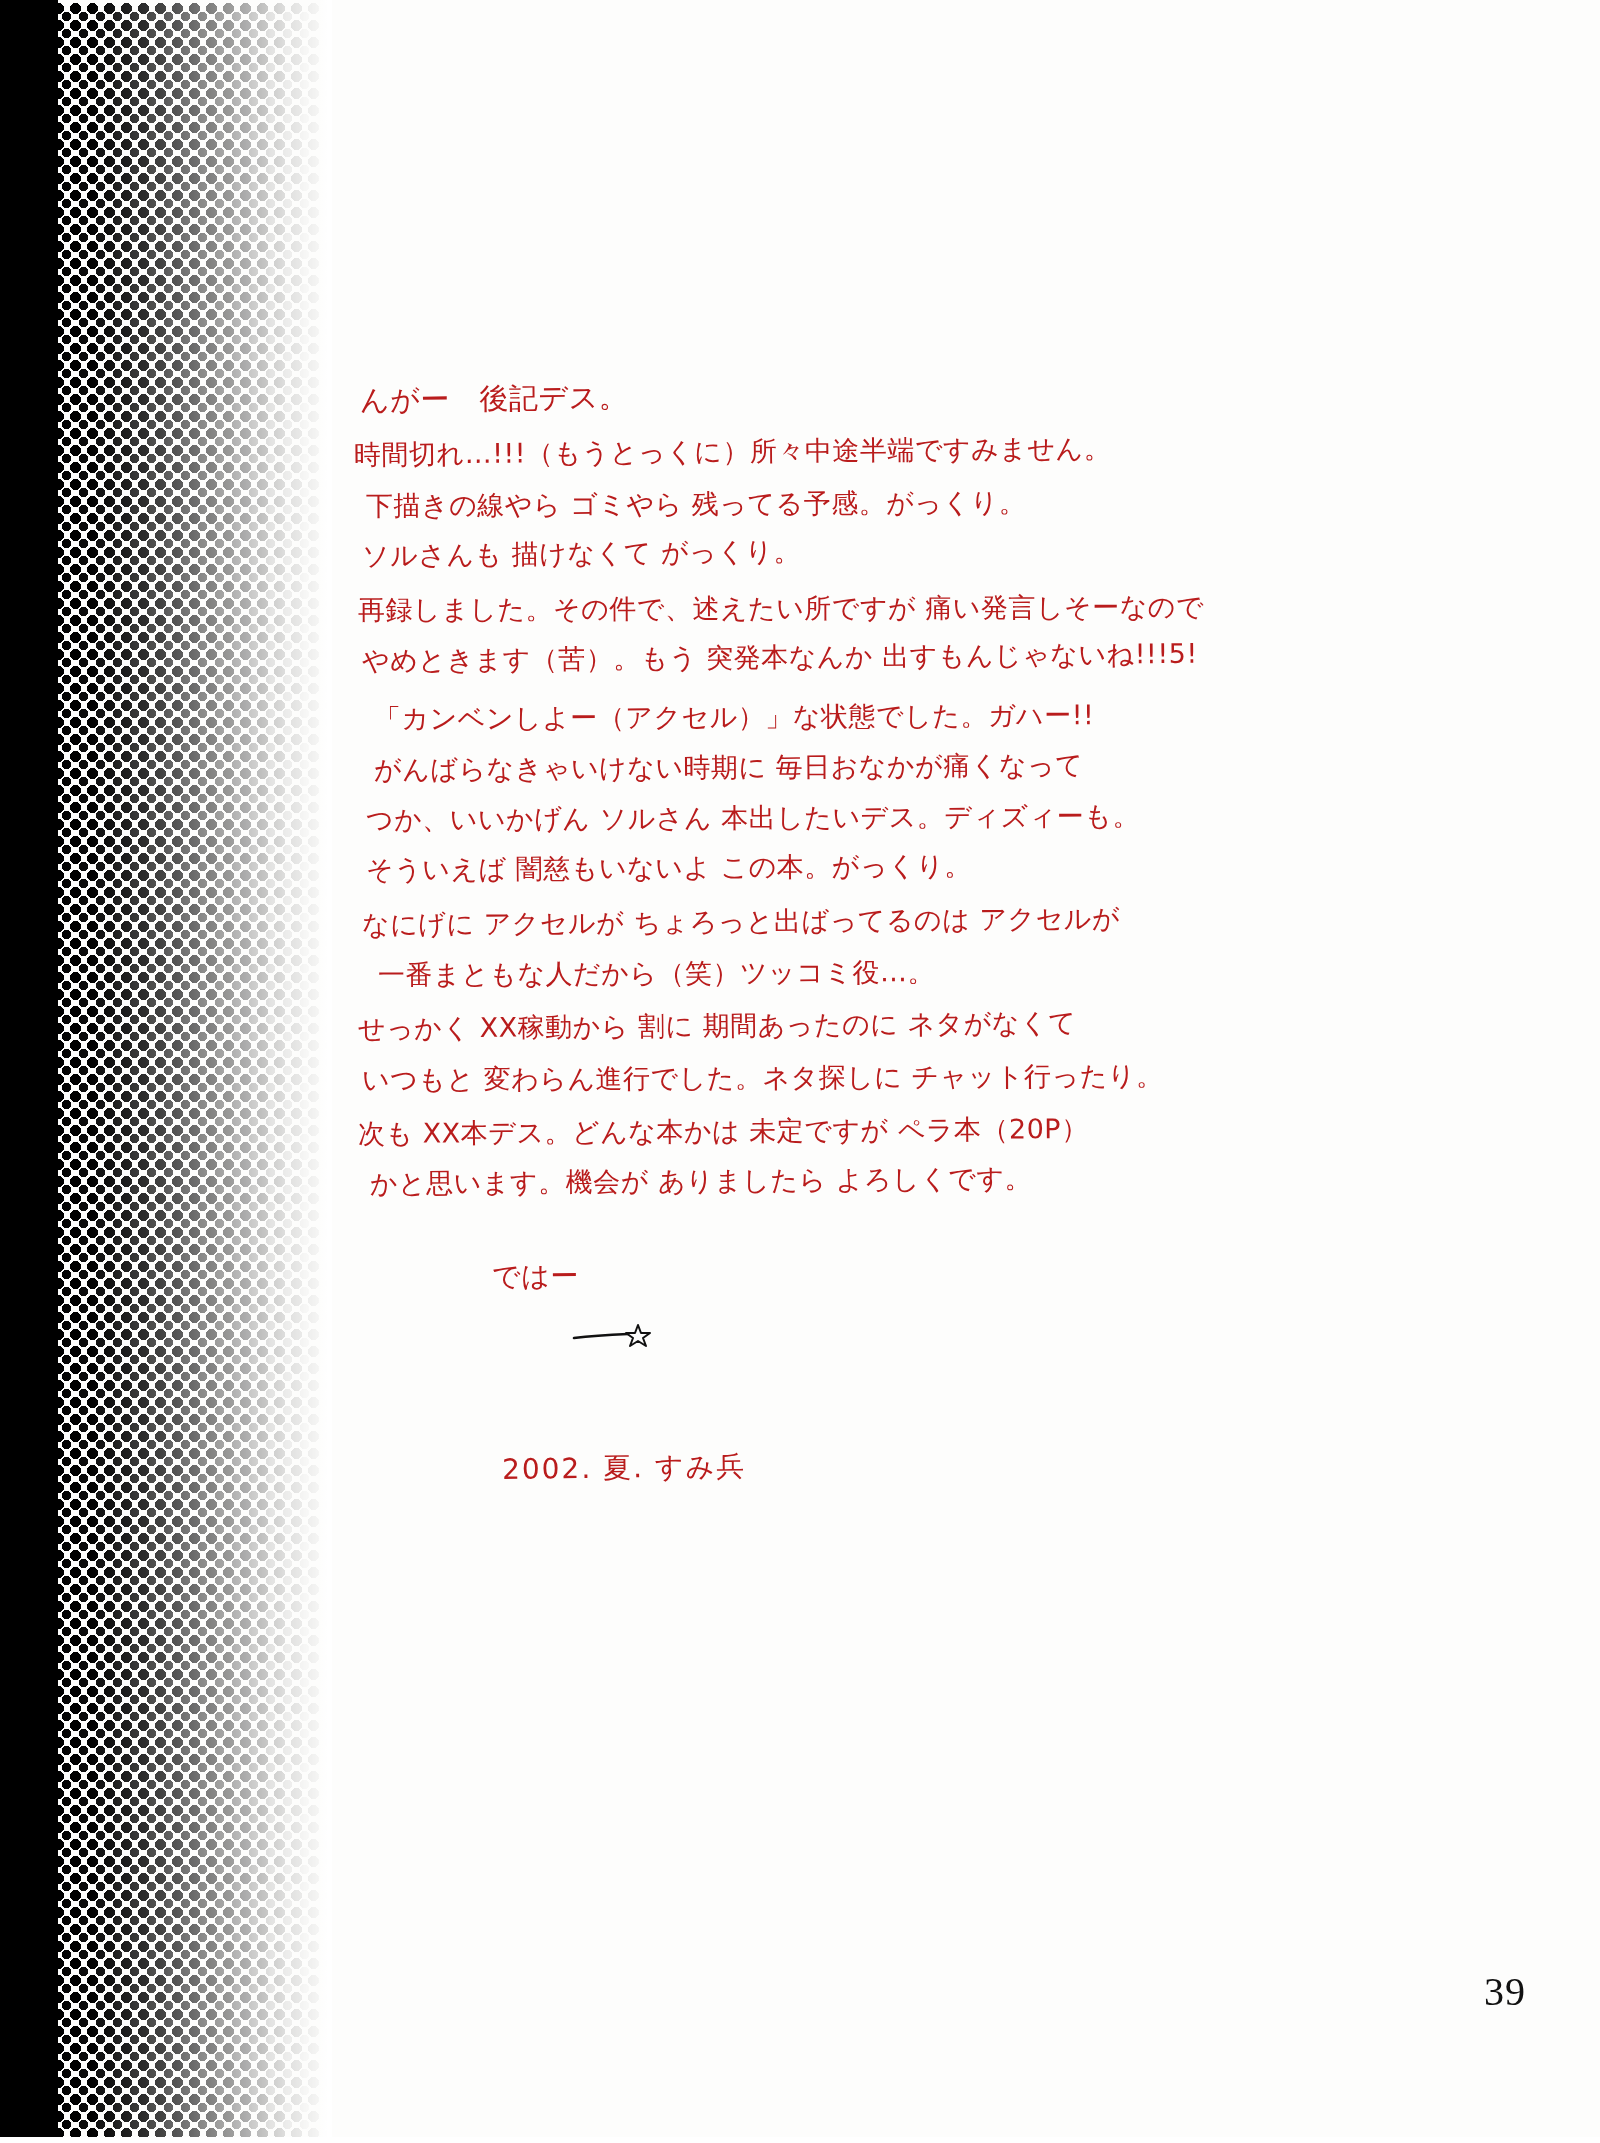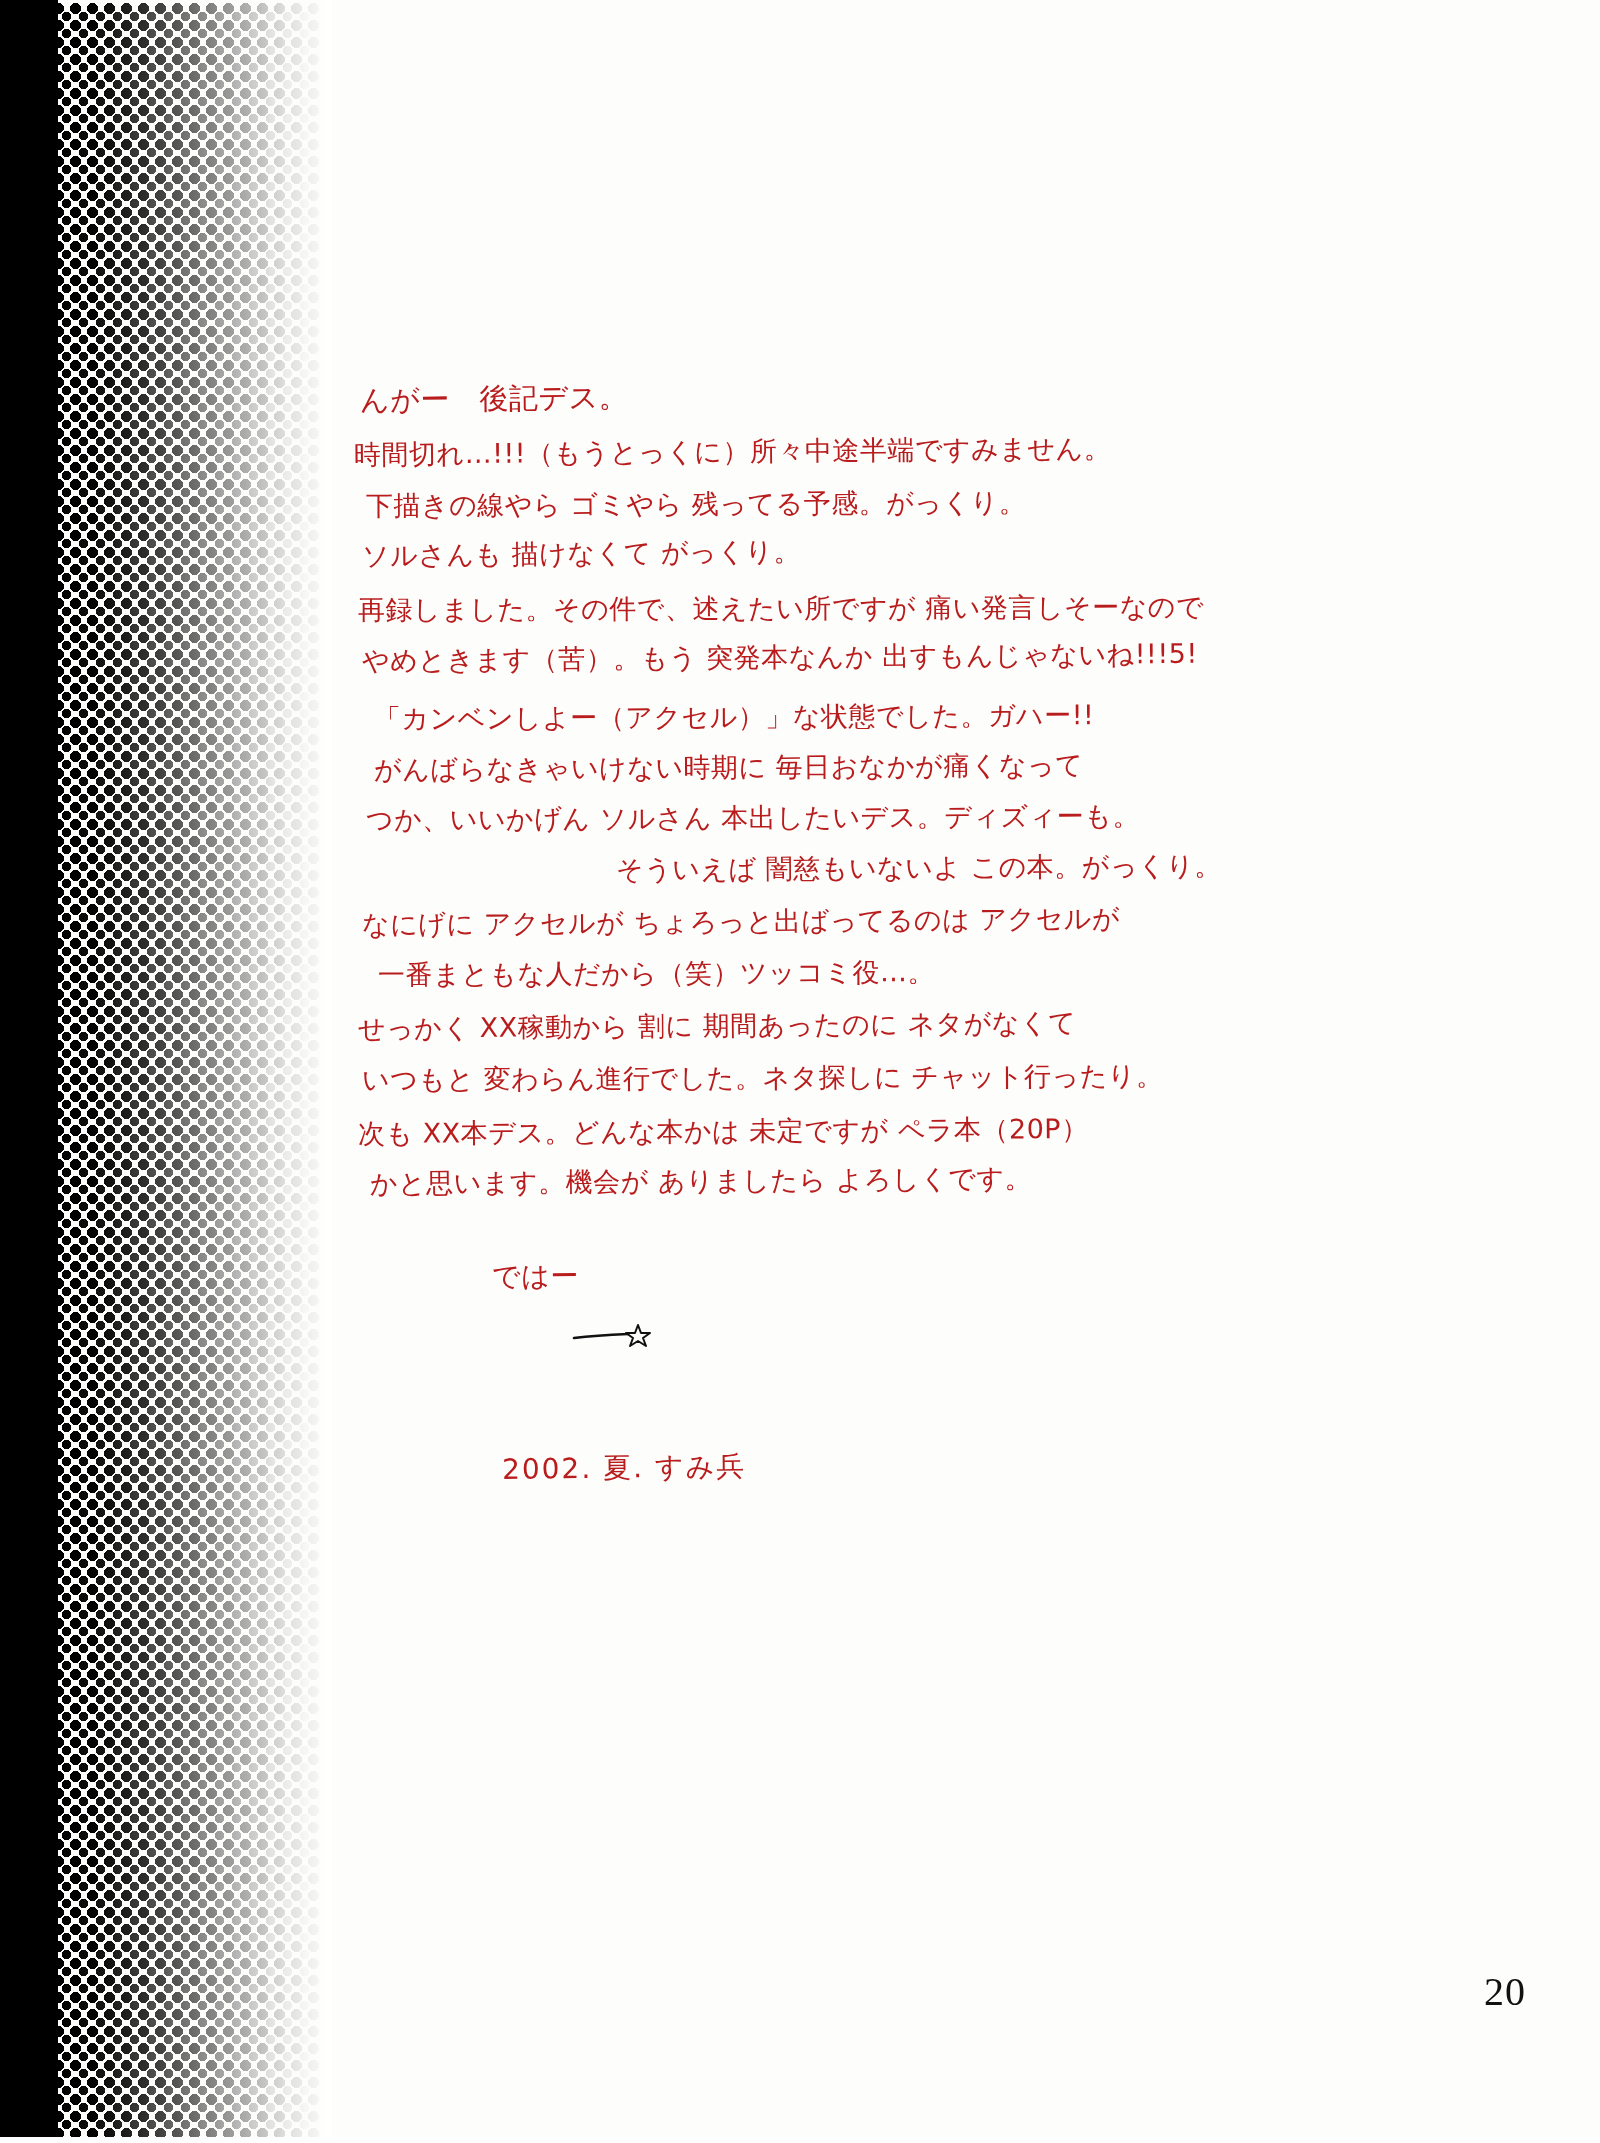--- a/index.html
+++ b/index.html
@@ -107,21 +107,21 @@
   .l6  { margin-left: 10px; margin-bottom: 30px; }
   .l6 .hand  { transform: rotate(-0.5deg); }
   .l7  { margin-left: 22px; margin-bottom: 22px; }
   .l7 .hand  { transform: rotate(-0.4deg); }
   .l8  { margin-left: 22px; margin-bottom: 22px; }
   .l8 .hand  { transform: rotate(-0.3deg); }
   .l9  { margin-left: 10px; margin-bottom: 22px; }
   .l9 .hand  { transform: rotate(-0.5deg); }
   .l10 { margin-left: 14px; margin-bottom: 22px; }
   .l10 .hand { transform: rotate(-0.3deg); }
-  .l11 { margin-left: 14px; margin-bottom: 26px; text-align: center; }
+  .l11 { margin-left: 14px; margin-bottom: 26px; }
   .l11 .hand { transform: rotate(-0.4deg); }
   .l12 { margin-left: 10px; margin-bottom: 22px; }
   .l12 .hand { transform: rotate(-0.5deg); }
   .l13 { margin-left: 26px; margin-bottom: 26px; }
   .l13 .hand { transform: rotate(-0.3deg); }
   .l14 { margin-left: 6px;  margin-bottom: 22px; }
   .l14 .hand { transform: rotate(-0.5deg); }
   .l15 { margin-left: 10px; margin-bottom: 26px; }
   .l15 .hand { transform: rotate(-0.3deg); }
   .l16 { margin-left: 6px;  margin-bottom: 22px; text-decoration: underline; }
@@ -200,16 +200,16 @@
         <svg width="86" height="26" viewBox="0 0 86 26" aria-hidden="true">
           <path d="M2 17 C20 15, 36 14, 56 13" stroke="#111" stroke-width="2.6" fill="none" stroke-linecap="round"></path>
           <path d="M66 4 L69 12 L78 12 L71 17 L74 25 L66 20 L58 25 L61 17 L54 12 L63 12 Z" stroke="#111" stroke-width="2" fill="none" stroke-linejoin="round"></path>
         </svg>
       </span>
     </div>
 
     <div class="line l-sign-2"><span class="hand">2002. 夏. すみ兵</span></div>
   </div>
 
-  <div id="page-number">20</div>
+  <div id="page-number">39</div>
 
   <div id="paper-edge-bottom"></div>
 </div>
 
 </body></html>

